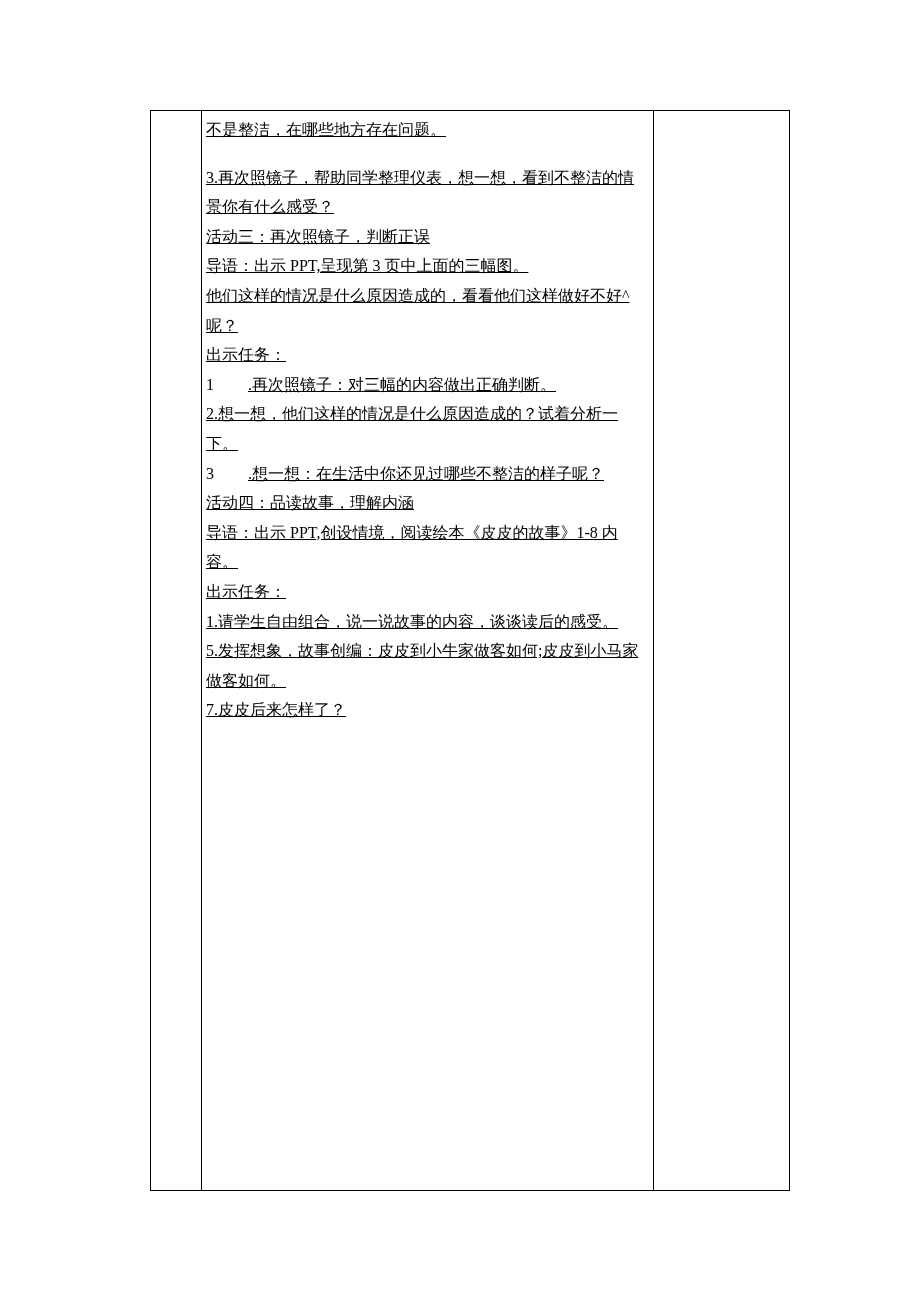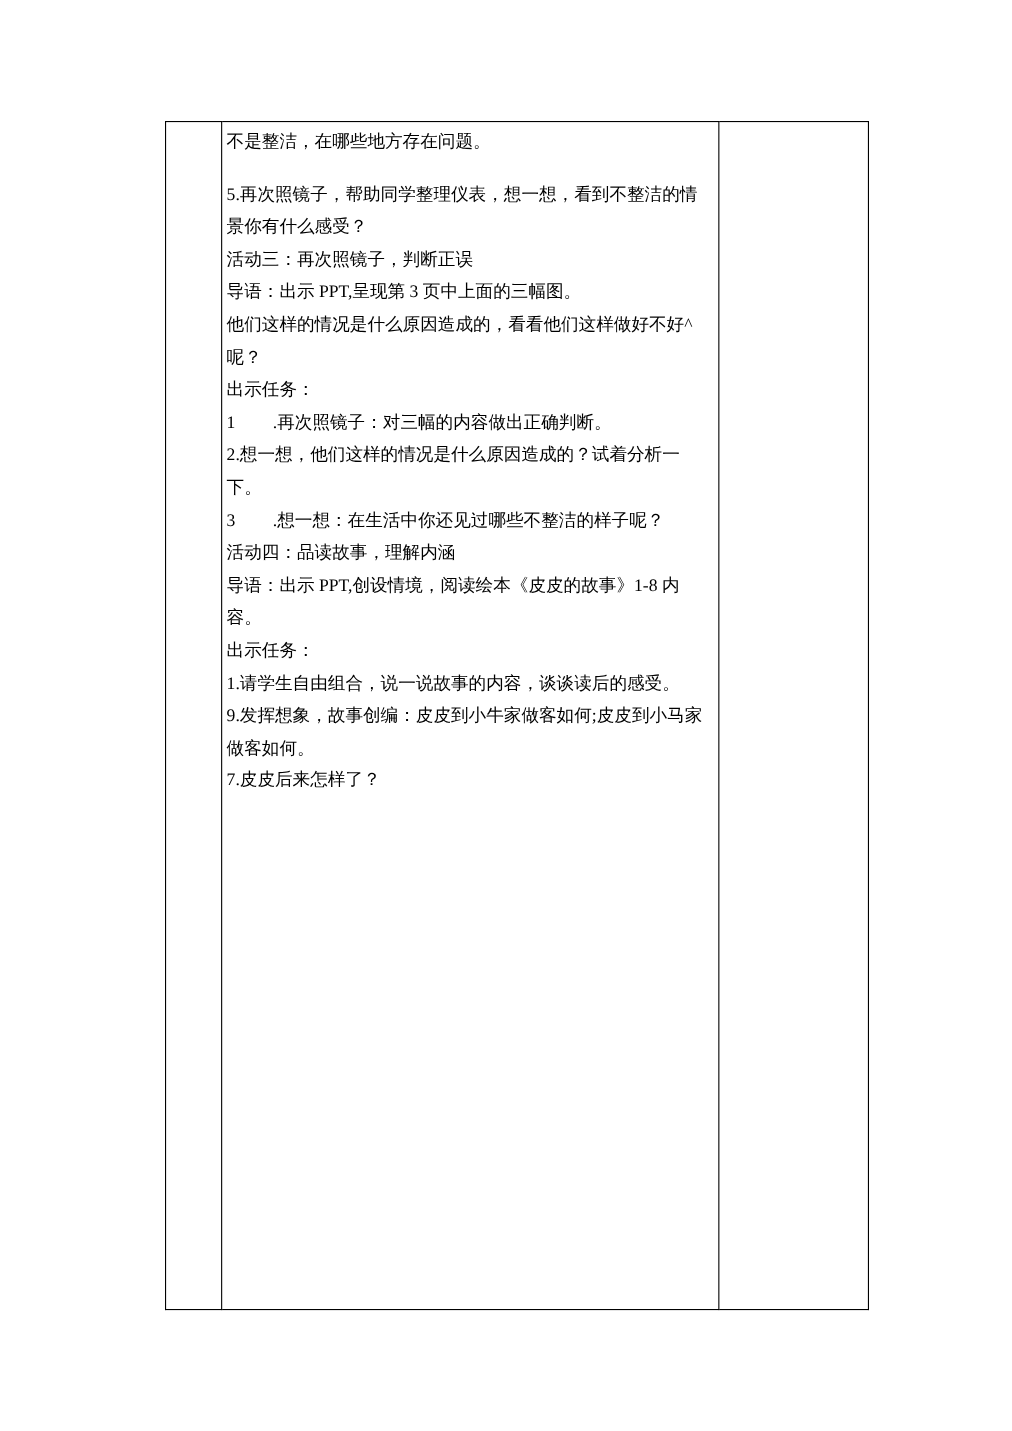--- a/index.html
+++ b/index.html
@@ -15,20 +15,21 @@
     height: 1301px;
     box-sizing: border-box;
     padding: 110px 130px 110px 150px;
     position: relative;
   }
   .tbl {
     width: 100%;
     height: 100%;
     border-collapse: collapse;
     table-layout: fixed;
+    text-decoration: underline;
   }
   .tbl td {
     border: 1px solid #000;
     vertical-align: top;
     padding: 0;
   }
   .col-left {
     width: 50px;
   }
   .col-mid {
@@ -59,33 +60,33 @@
 
 <div class="page">
   <table class="tbl">
     <tbody>
         <tr>
       <td class="col-left"></td>
       <td class="col-mid">
         <div class="content">
           <p>不是整洁，在哪些地方存在问题。</p>
           <div class="gap"></div>
-          <p>5.再次照镜子，帮助同学整理仪表，想一想，看到不整洁的情景你有什么感受？</p>
+          <p>3.再次照镜子，帮助同学整理仪表，想一想，看到不整洁的情景你有什么感受？</p>
           <p>活动三：再次照镜子，判断正误</p>
           <p>导语：出示 PPT,呈现第 3 页中上面的三幅图。</p>
           <p>他们这样的情况是什么原因造成的，看看他们这样做好不好^呢？</p>
           <p>出示任务：</p>
           <p><span class="num-pad">1</span><span>.再次照镜子：对三幅的内容做出正确判断。</span></p>
           <p>2.想一想，他们这样的情况是什么原因造成的？试着分析一下。</p>
           <p><span class="num-pad">3</span><span>.想一想：在生活中你还见过哪些不整洁的样子呢？</span></p>
           <p>活动四：品读故事，理解内涵</p>
           <p>导语：出示 PPT,创设情境，阅读绘本《皮皮的故事》1-8 内容。</p>
           <p>出示任务：</p>
           <p>1.请学生自由组合，说一说故事的内容，谈谈读后的感受。</p>
-          <p>9.发挥想象，故事创编：皮皮到小牛家做客如何;皮皮到小马家做客如何。</p>
+          <p>5.发挥想象，故事创编：皮皮到小牛家做客如何;皮皮到小马家做客如何。</p>
           <p>7.皮皮后来怎样了？</p>
         </div>
       </td>
       <td class="col-right"></td>
     </tr>
   </tbody>
     </table>
 </div>
 
 </body></html>

